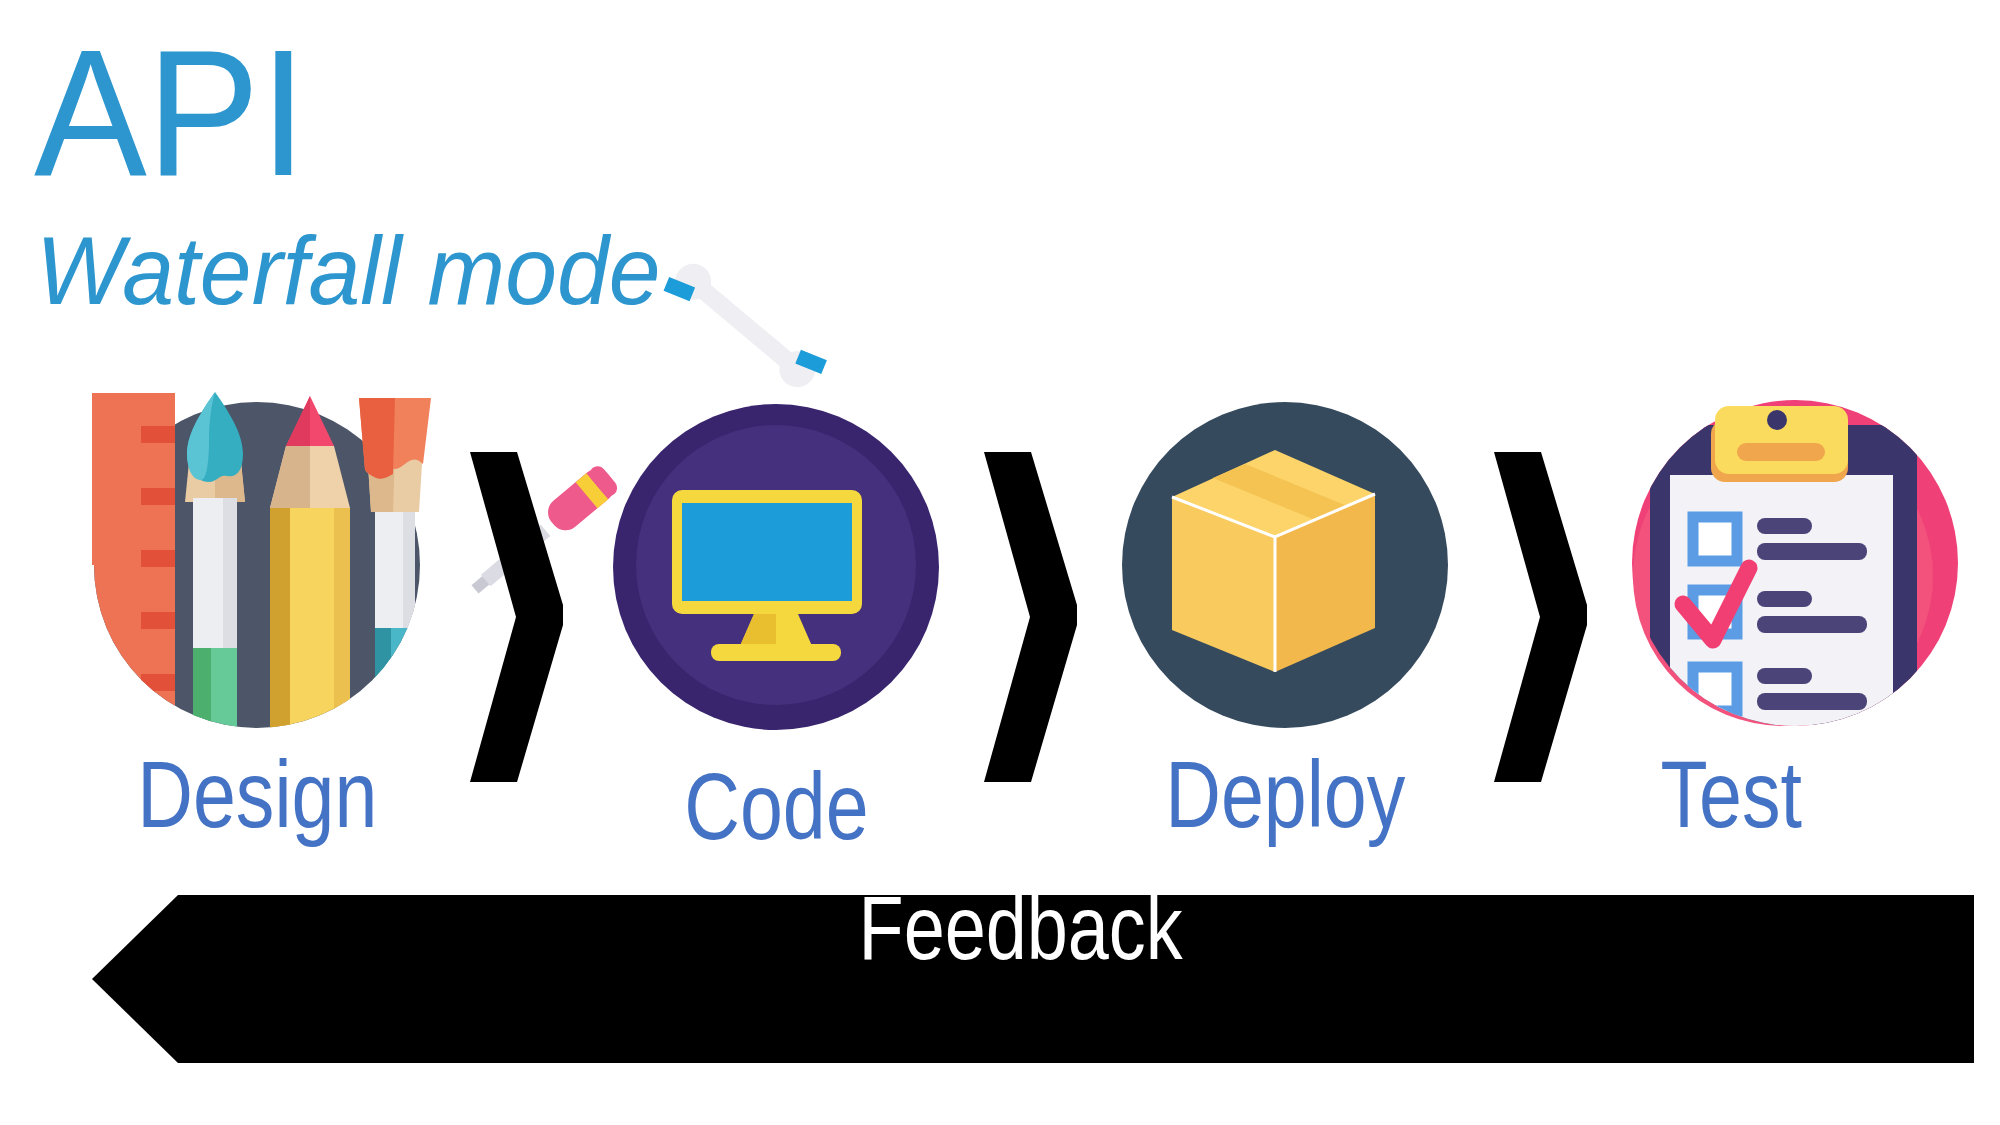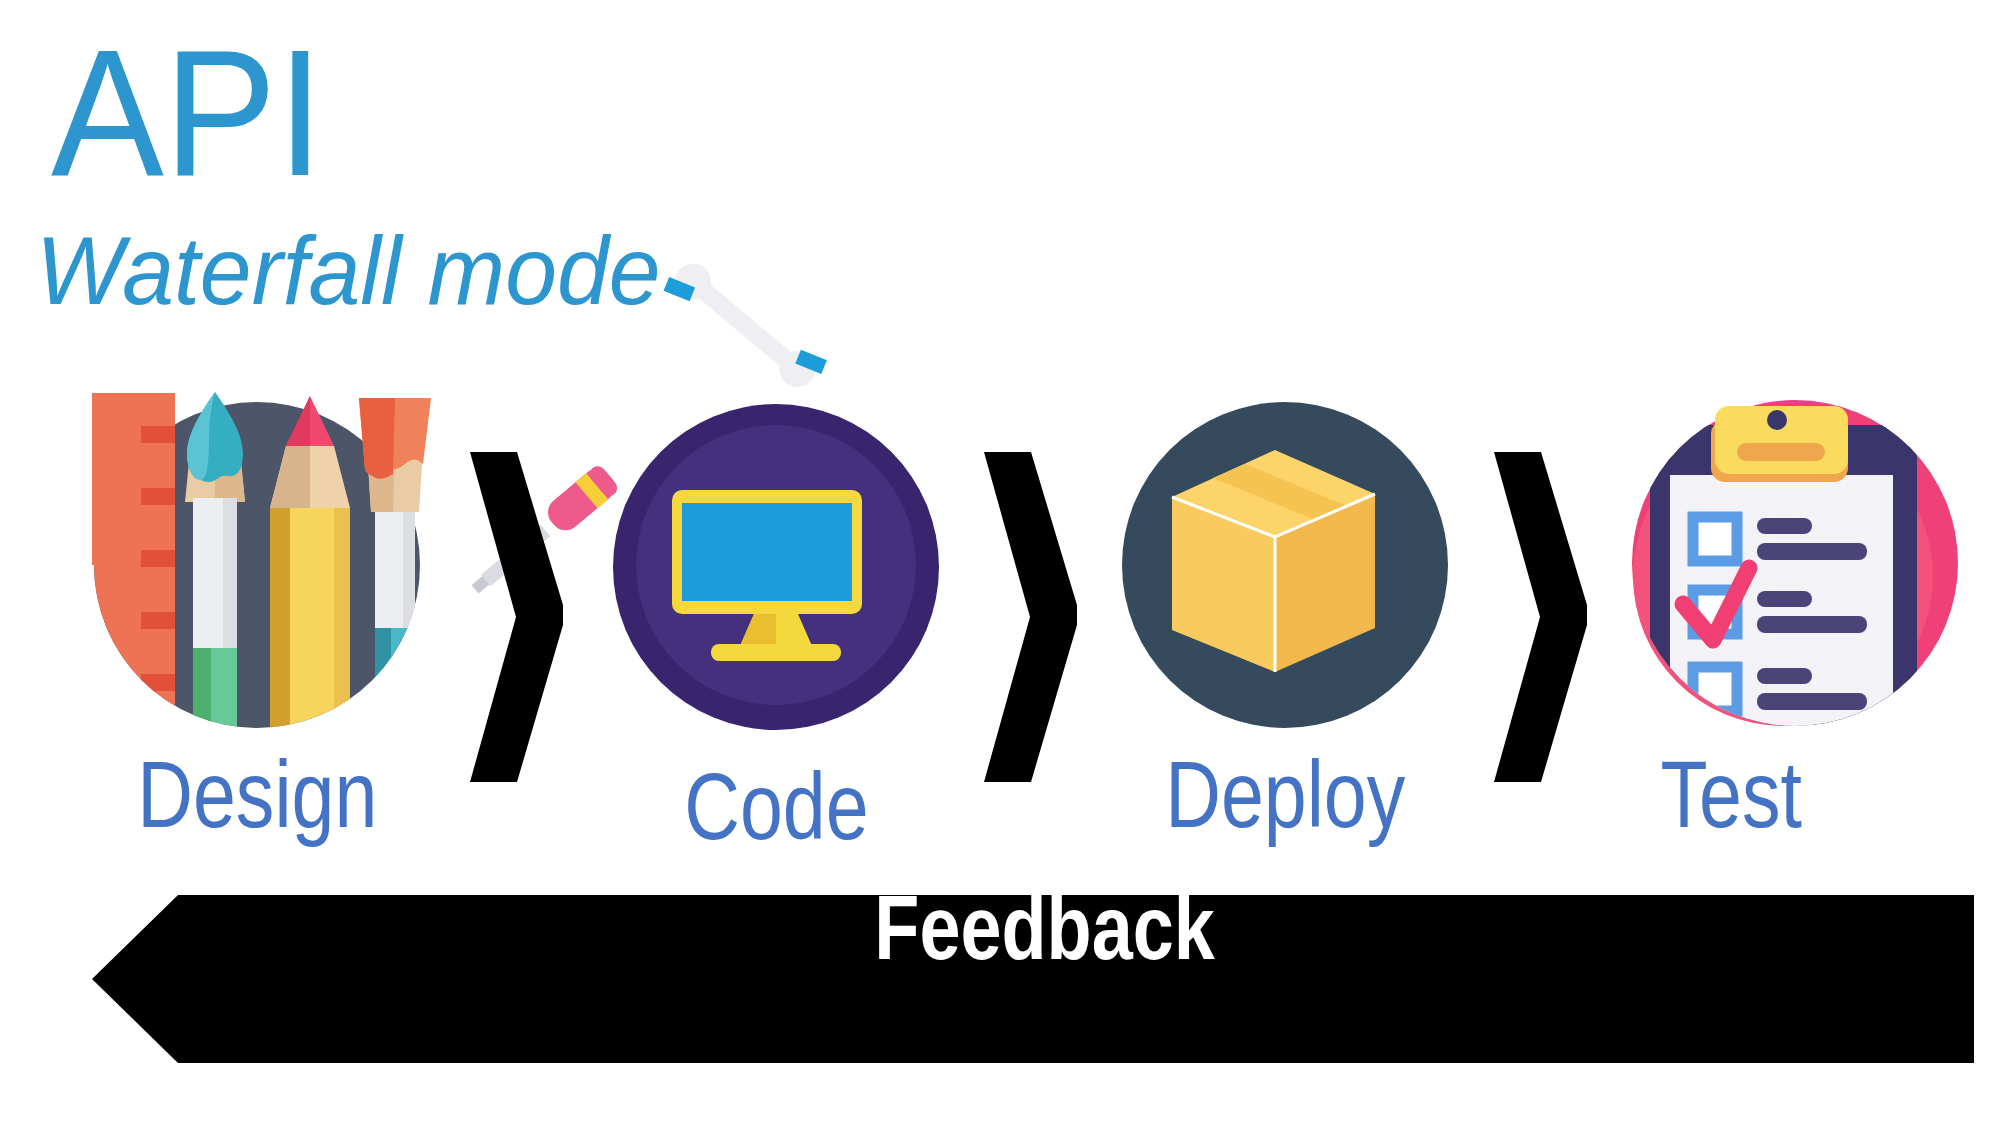--- a/index.html
+++ b/index.html
@@ -1,31 +1,31 @@
 <!DOCTYPE html>
 <html style="--title-blue: #2D96CE; --label-blue: #4472C4; --arrow-black: #000000; --arrow-text: #FFFFFF; --design-circle: #4C5668; --code-circle-outer: #39256E; --code-circle-inner: #45307E; --deploy-circle: #364A5E; --test-circle: #EF4077;"><head>
 <meta charset="utf-8">
 <style>
   html,body{margin:0;padding:0;background:#ffffff;}
   .stage{position:relative;width:2000px;height:1125px;background:#fff;overflow:hidden;
          font-family:"Liberation Sans","DejaVu Sans",sans-serif;}
   .title{position:absolute;left:34px;top:14px;font-size:180px;line-height:1.1;
-         color:var(--title-blue,#2D96CE);white-space:nowrap;margin-left:17px;}
+         color:var(--title-blue,#2D96CE);white-space:nowrap;}
   .title>span{display:inline-block;transform:scaleX(0.94);transform-origin:left center;}
   .subtitle{position:absolute;left:36px;top:218px;font-size:96px;font-style:italic;line-height:1.1;
          color:var(--title-blue,#2D96CE);white-space:nowrap;text-align:right;}
   .subtitle>span{display:inline-block;transform:scaleX(0.97);transform-origin:left center;}
   .icon-svg{position:absolute;overflow:visible;}
   .stage-label{position:absolute;top:748px;width:340px;text-align:center;font-size:94px;
          color:var(--label-blue,#4472C4);font-weight:300;line-height:1;}
   .stage-label>span{display:inline-block;transform:scaleX(0.82);transform-origin:center;}
   .chevron-svg{position:absolute;top:450px;}
   .feedback-svg{position:absolute;left:80px;top:888px;}
-  .feedback-text{position:absolute;left:104px;top:884px;width:1882px;text-align:center;
-         color:var(--arrow-text,#ffffff);font-size:90px;line-height:88px;font-weight:700;}
+  .feedback-text{position:absolute;left:80px;top:884px;width:1882px;text-align:center;
+         color:var(--arrow-text,#ffffff);font-size:90px;line-height:88px;font-weight:400;}
   .feedback-text .line{display:block;}
   .feedback-text .line>span{display:inline-block;transform:scaleX(0.82);transform-origin:center;}
 </style>
 </head>
 <body>
 
 <div class="stage">
 
   <div class="title"><span>API</span></div>
   <div class="subtitle"><span>Waterfall mode</span></div>

